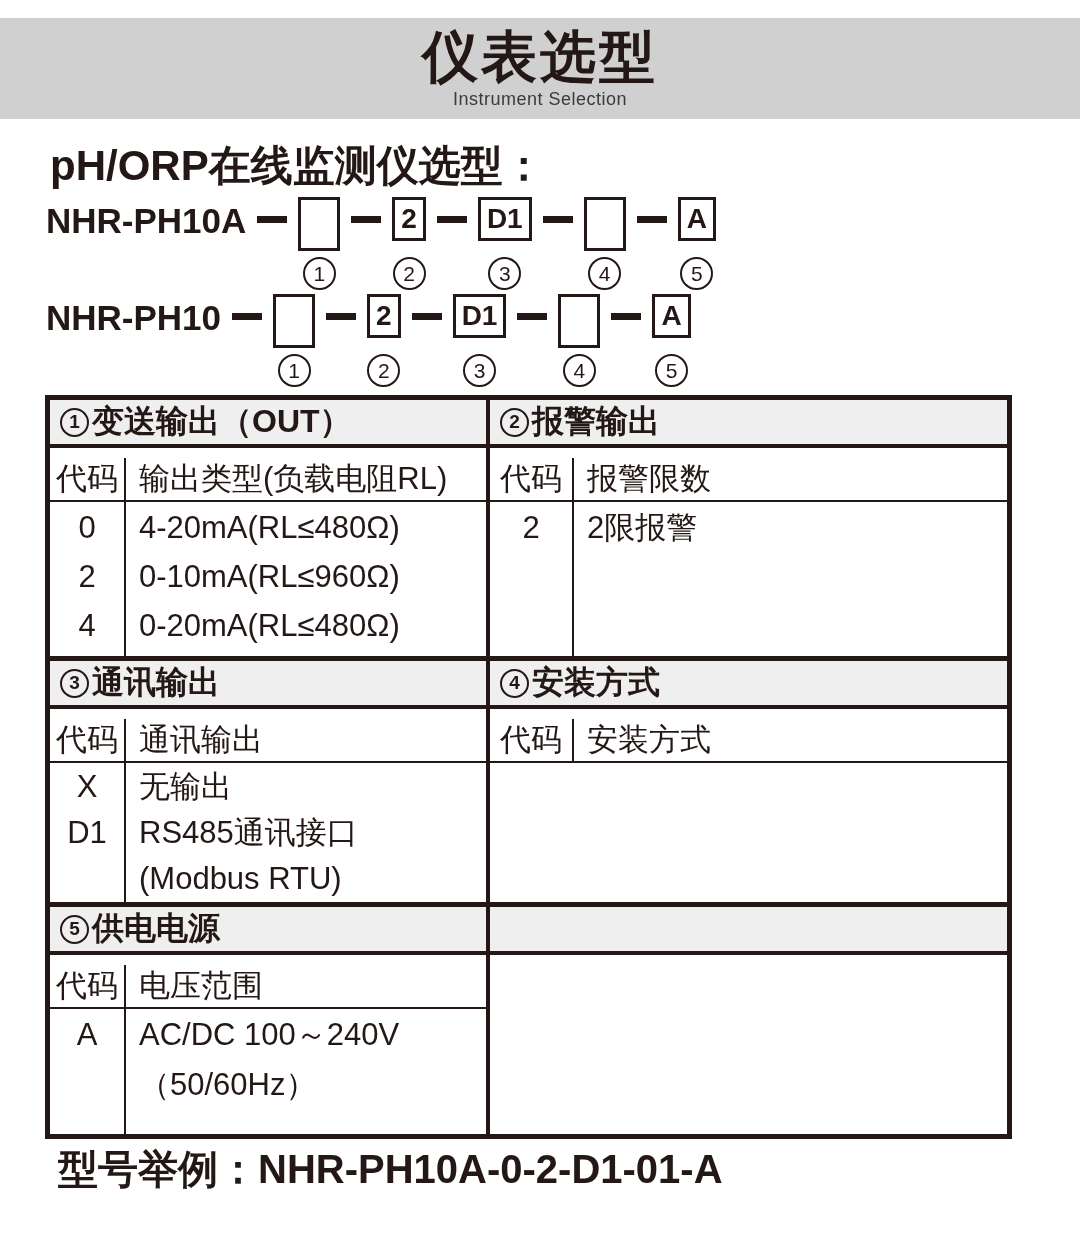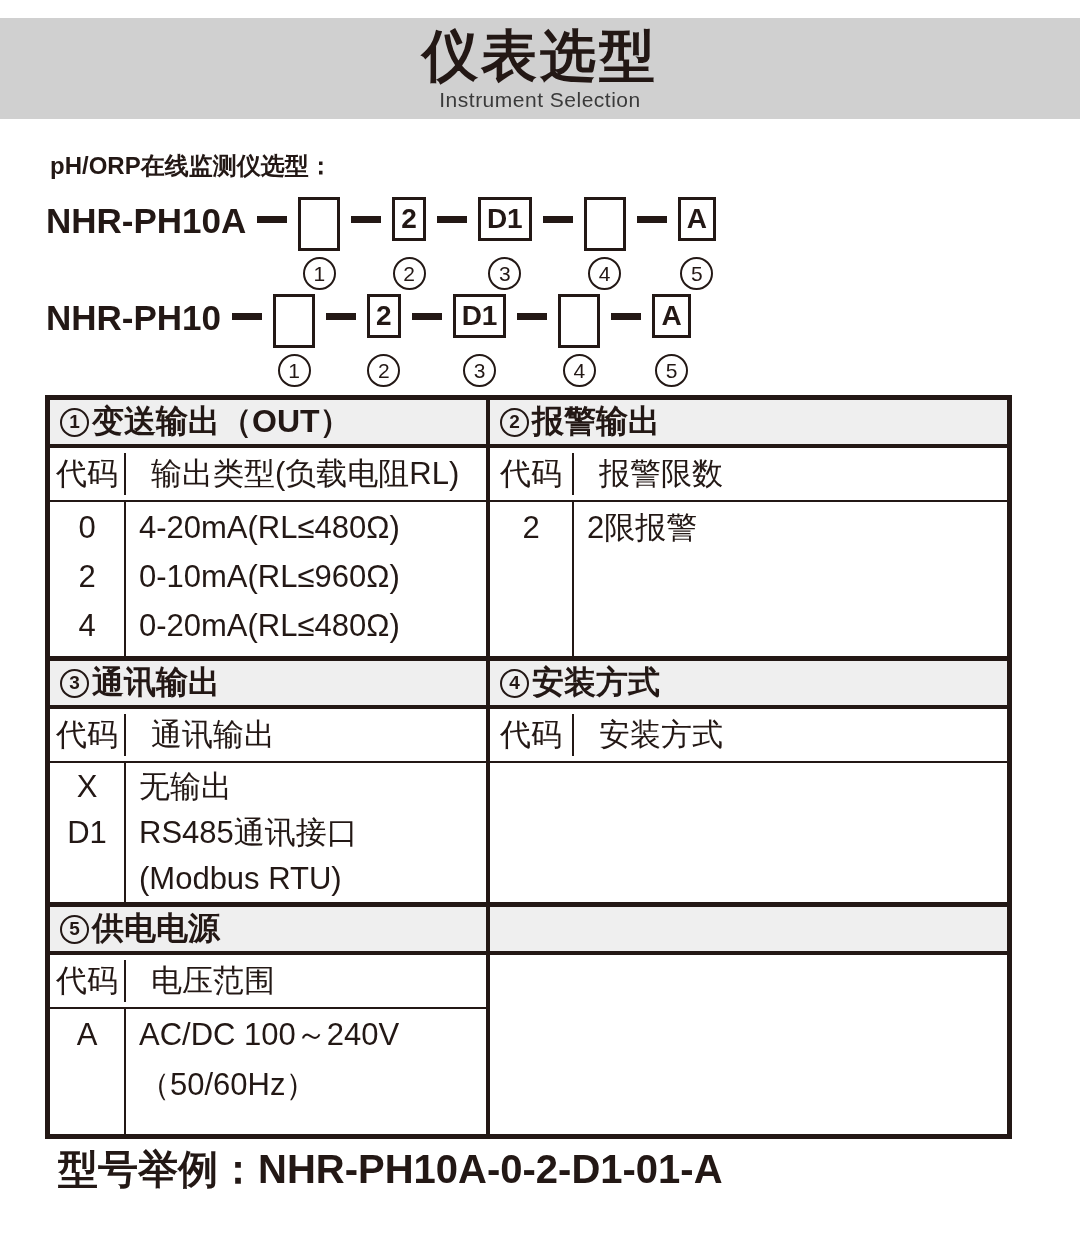--- a/index.html
+++ b/index.html
@@ -11,24 +11,24 @@
   }
 
   
   .title-band {
     margin-top: 18px;
     height: 101px;
     background: #d0d0d0;
     display: flex; flex-direction: column; align-items: center; justify-content: center;
   }
   .title-band h1 { font-size: 56px; font-weight: 700; letter-spacing: 3px; line-height: 60px; }
-  .title-band .subtitle { font-size: 21px; font-weight: 400; color: #3a3a3a; margin-top: 2px; letter-spacing: .5px; }
-
-  
-  .intro { margin: 26px 0 0 50px; font-size: 24px; font-weight: 700; line-height: 42px; }
+  .title-band .subtitle { font-size: 18px; font-weight: 400; color: #3a3a3a; margin-top: 2px; letter-spacing: .5px; }
+
+  
+  .intro { margin: 26px 0 0 50px; font-size: 42px; font-weight: 700; line-height: 42px; }
 
   
   .d-row { display: flex; align-items: flex-start; margin-left: 46px; }
   .d-row.first  { margin-top: 10px; }
   .d-row.second { margin-top: 4px; }
   .m-label { font-size: 35px; font-weight: 700; line-height: 48px; white-space: nowrap; }
   .dash { width: 30px; height: 7px; background: #231815; margin: 19px 11px 0 11px; flex: 0 0 auto; }
   .slot { display: flex; flex-direction: column; align-items: center; }
   .box-area { height: 56px; display: flex; align-items: flex-start; }
   .cbox {
@@ -69,23 +69,22 @@
   .circ-hdr {
     width: 29px; height: 29px; border: 2px solid #231815; border-radius: 50%;
     display: flex; align-items: center; justify-content: center;
     font-size: 19px; font-weight: 600; flex: 0 0 auto;
   }
   .band-title { font-size: 32px; font-weight: 700; margin-left: 3px; white-space: nowrap; }
 
   .subhead {
     flex: 0 0 54px;
     border-bottom: 2px solid #231815;
-    display: flex; align-items: center;
+    display: flex; align-items: flex-end;
     font-size: 31px;
-    gap: 12px;
   }
   .subhead .code-h {
     width: 76px; flex: 0 0 76px;
     border-right: 2px solid #231815;
     display: flex; align-items: center; justify-content: center;
   }
   .half.right .subhead .code-h { width: 84px; flex: 0 0 84px; }
   .subhead .desc-h { display: flex; align-items: center; padding-left: 13px; white-space: nowrap; }
 
   .data-area { flex: 1; display: flex; align-items: stretch; font-size: 31px; }

